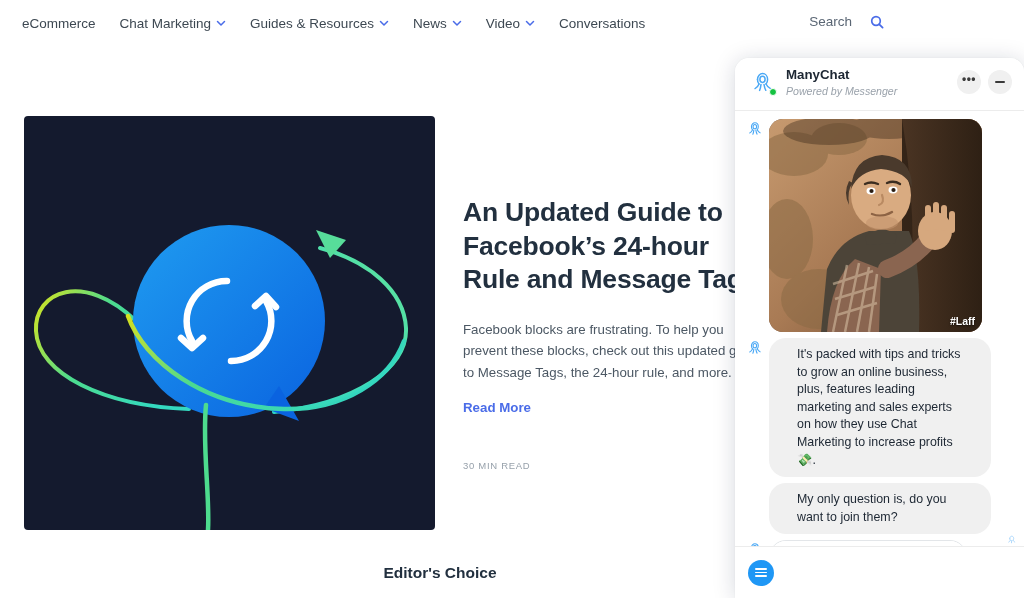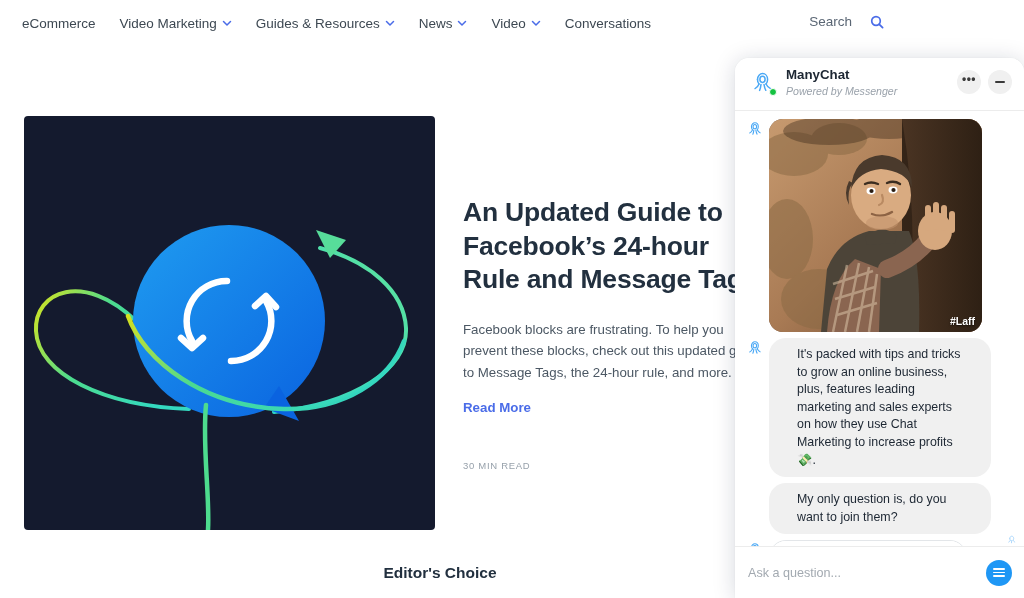--- a/index.html
+++ b/index.html
@@ -171,21 +171,21 @@
 <div id="root">
 
   <div class="topnav">
     <div class="nav-items">
 
       <div class="nav-item">
         <span>eCommerce</span>
       </div>
 
       <div class="nav-item">
-        <span>Video Marketing</span>
+        <span>Chat Marketing</span>
         <span class="chev">
           <svg width="10" height="10" viewBox="0 0 10 10">
               <path d="M1.5 3.5 L5 7 L8.5 3.5" fill="none" stroke="#4a6ce8" stroke-width="1.5" stroke-linecap="round" stroke-linejoin="round"></path>
             </svg>
         </span>
       </div>
 
       <div class="nav-item">
         <span>Guides &amp; Resources</span>
         <span class="chev">
@@ -452,21 +452,20 @@
             <path d="M9.5 11.5 C9.5 14.2 11 16 11 16"></path>
             <path d="M11 16 C10 18.5 8.6 20 7 20.6"></path>
             <path d="M14.5 16.4 L14 22.4"></path>
             <path d="M18 16 C19.2 18.3 20.6 19.8 22.2 20.4"></path>
           </g>
         </svg>
       </span>
     </div>
 
     <div class="w-foot">
-      <input class="w-input" type="text" placeholder="Ask a question..." style="">
       <button class="send-btn">
         <span class="send-lines">
           <span></span>
             <span></span>
             <span></span>
         </span>
       </button>
     </div>
   </div>
 

